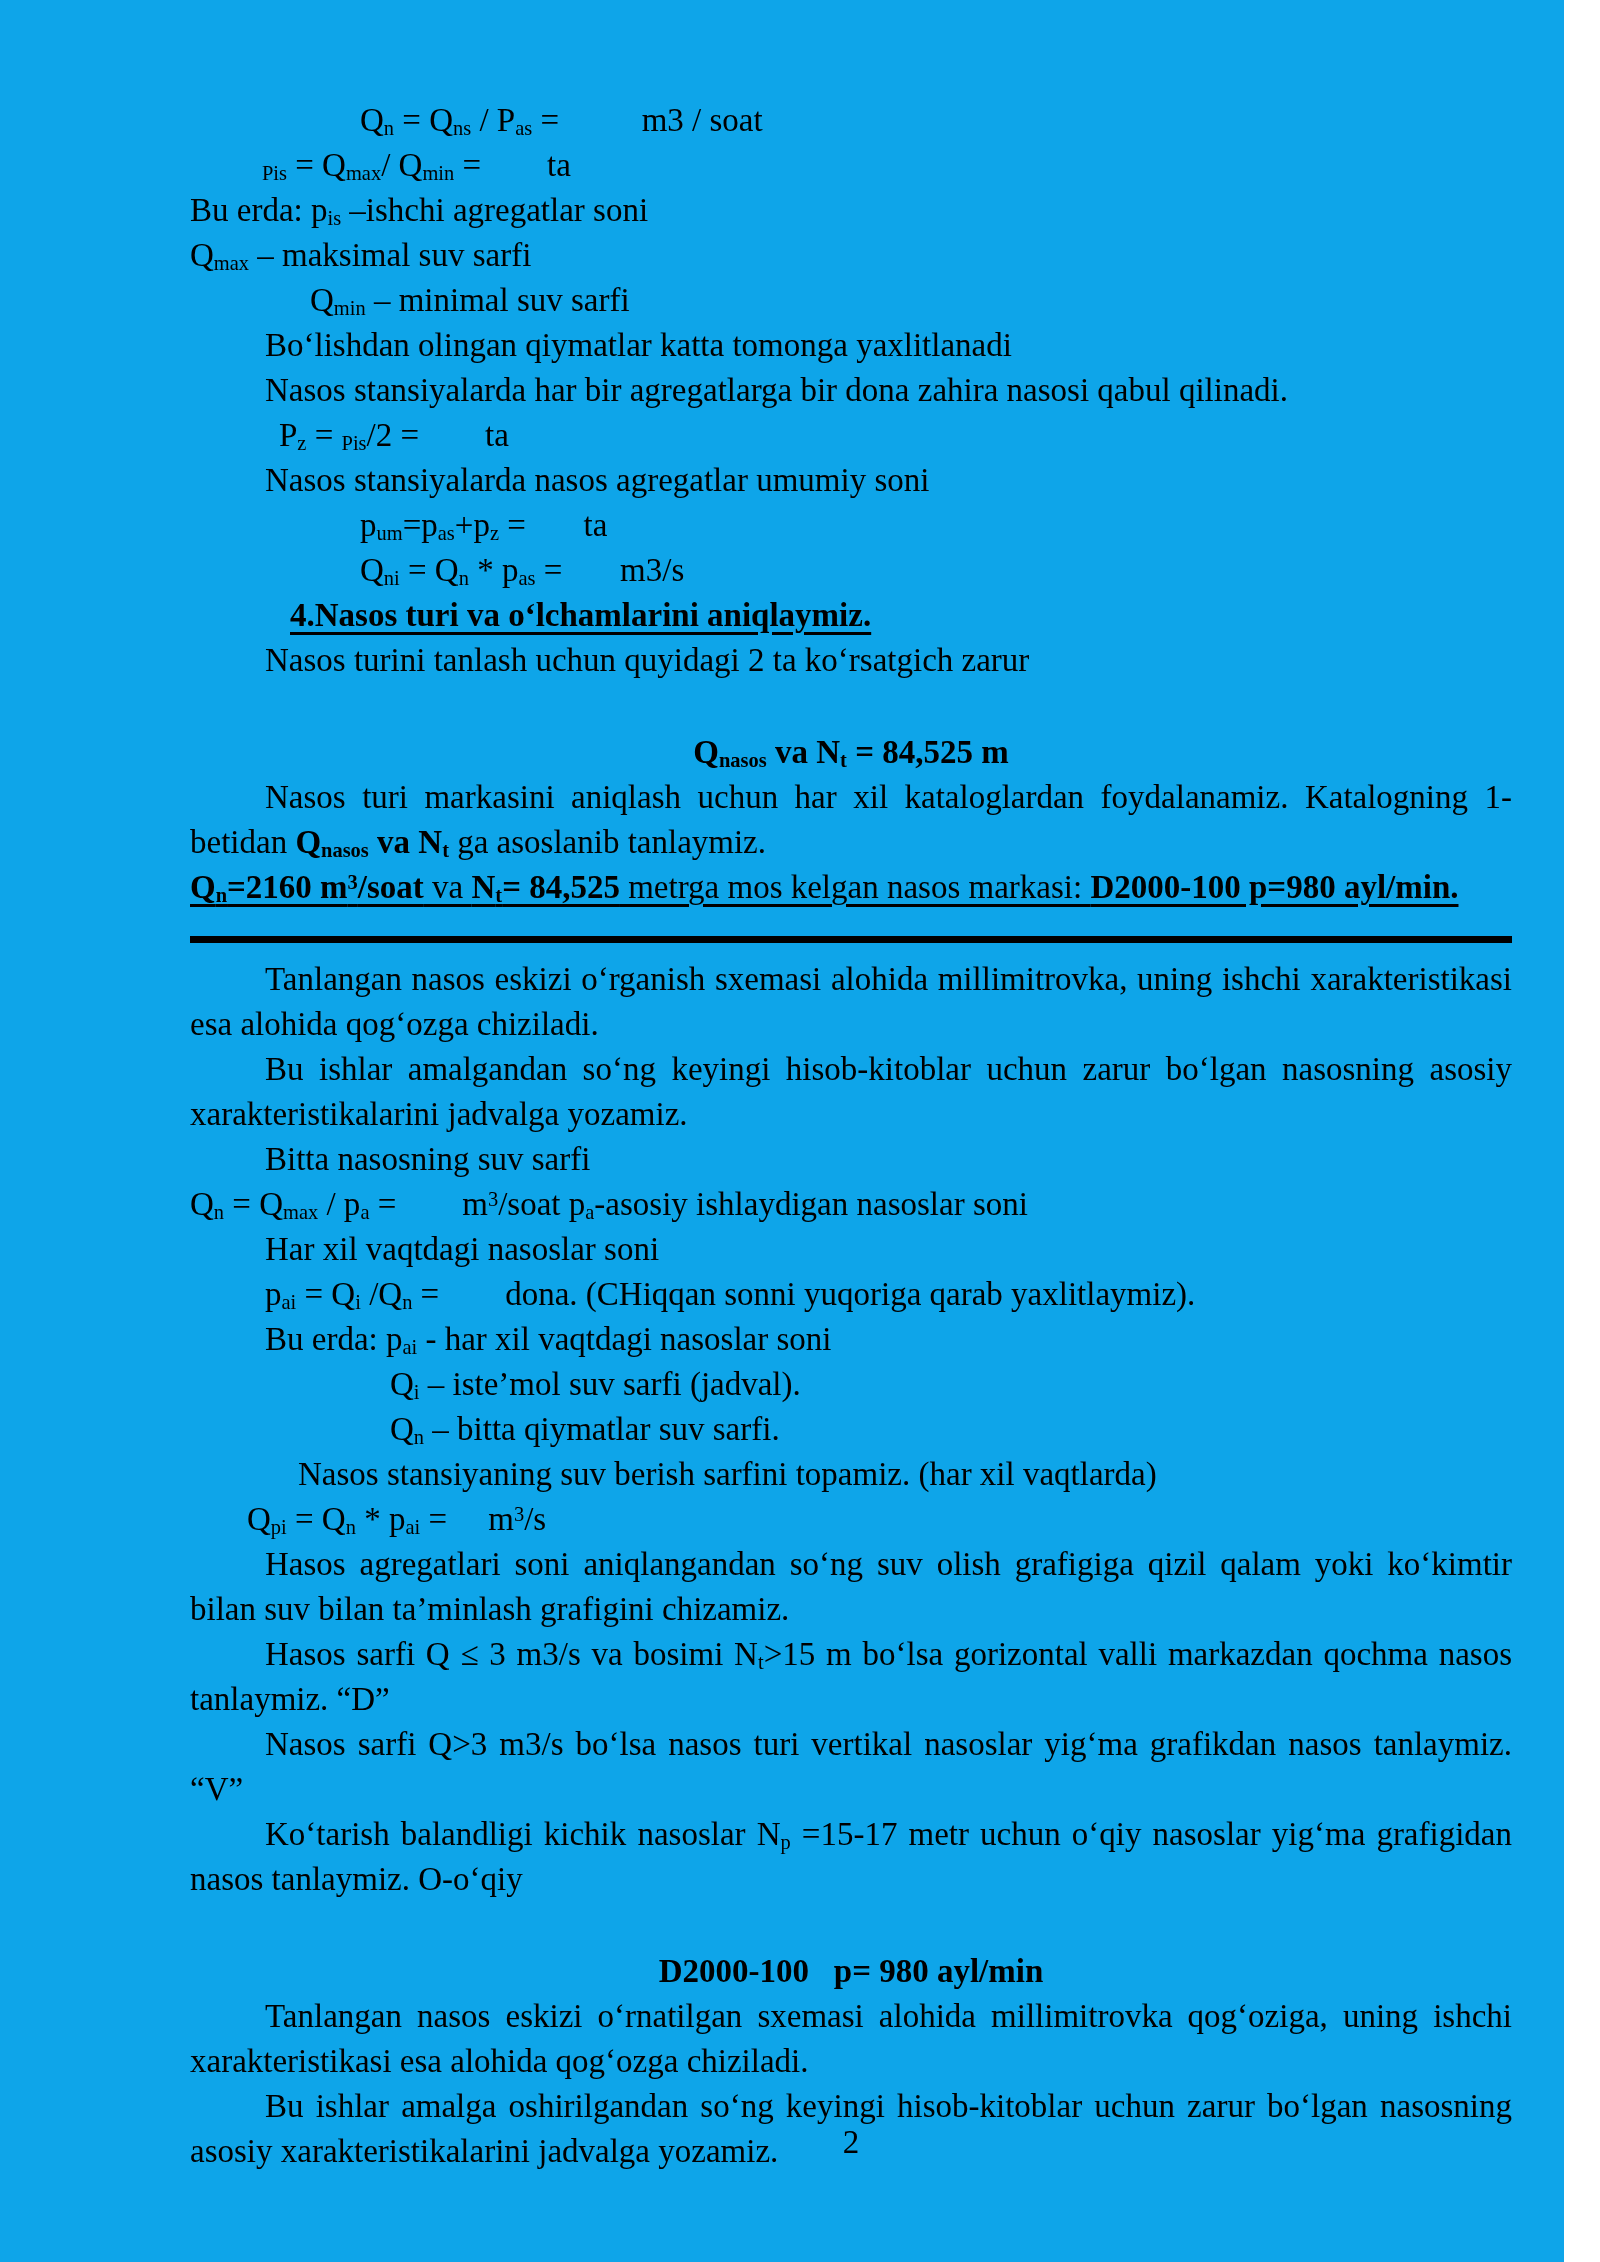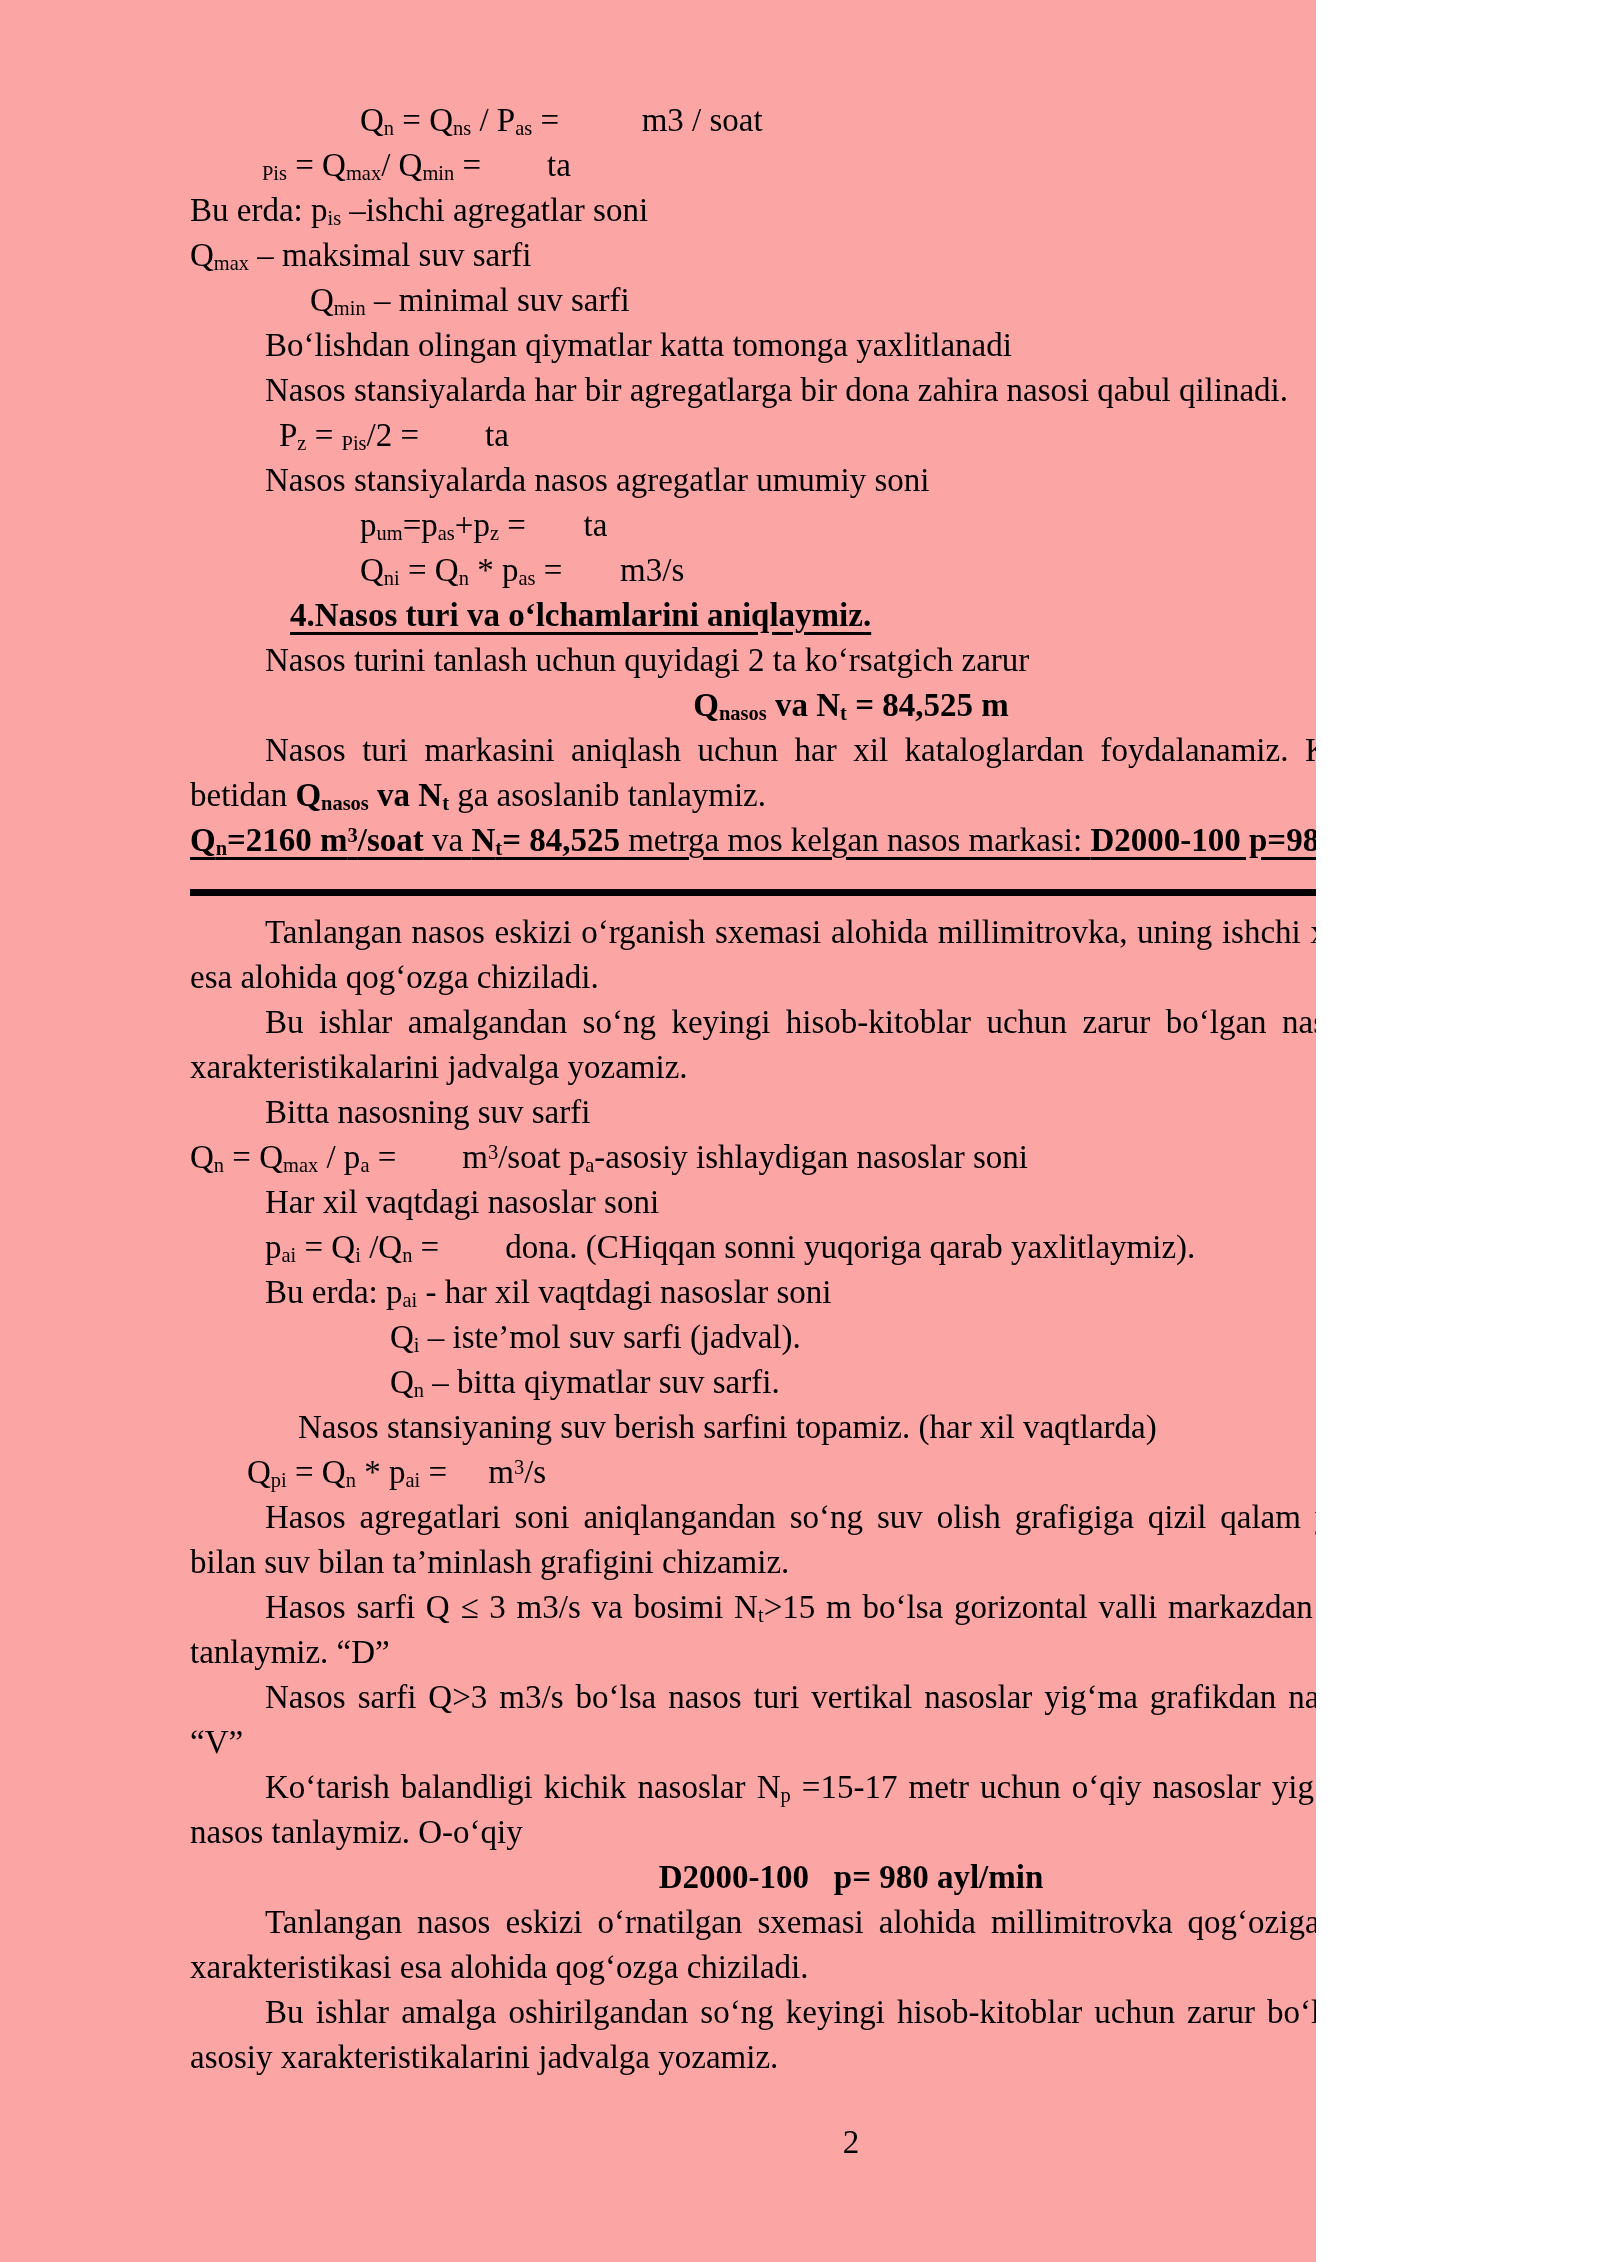--- a/index.html
+++ b/index.html
@@ -1,36 +1,36 @@
 <!DOCTYPE html>
 <html><head>
 <meta charset="utf-8">
 <style>
   html,body { margin:0; padding:0; background:#ffffff; }
   .page {
     position:relative;
-    width:1316px;
+    width:1564px;
     height:2262px;
-    background:#fca5a5;
+    background:#0ea5e9;
     color:#000000;
     font-family:"Liberation Serif","DejaVu Serif",serif;
     overflow:hidden;
   }
   .content {
     position:absolute;
     left:190px;
     top:98px;
     width:1322px;
     font-size:33px;
     line-height:45px;
   }
   .block { white-space:pre-wrap; }
   .para  { white-space:normal; }
   .j     { text-align:justify; }
-  .center{ text-align:center; }
+  .center{ text-align:center;margin-top:47px; }
   .heading { font-weight:bold; }
   .b { font-weight:bold; }
   .u {
     text-decoration:underline;
     text-decoration-thickness:2.5px;
     text-underline-offset:6px;
   }
   sub, sup { font-size:0.62em; line-height:0; }
   sub { vertical-align:-0.18em; }
   sup { vertical-align:0.45em; }

